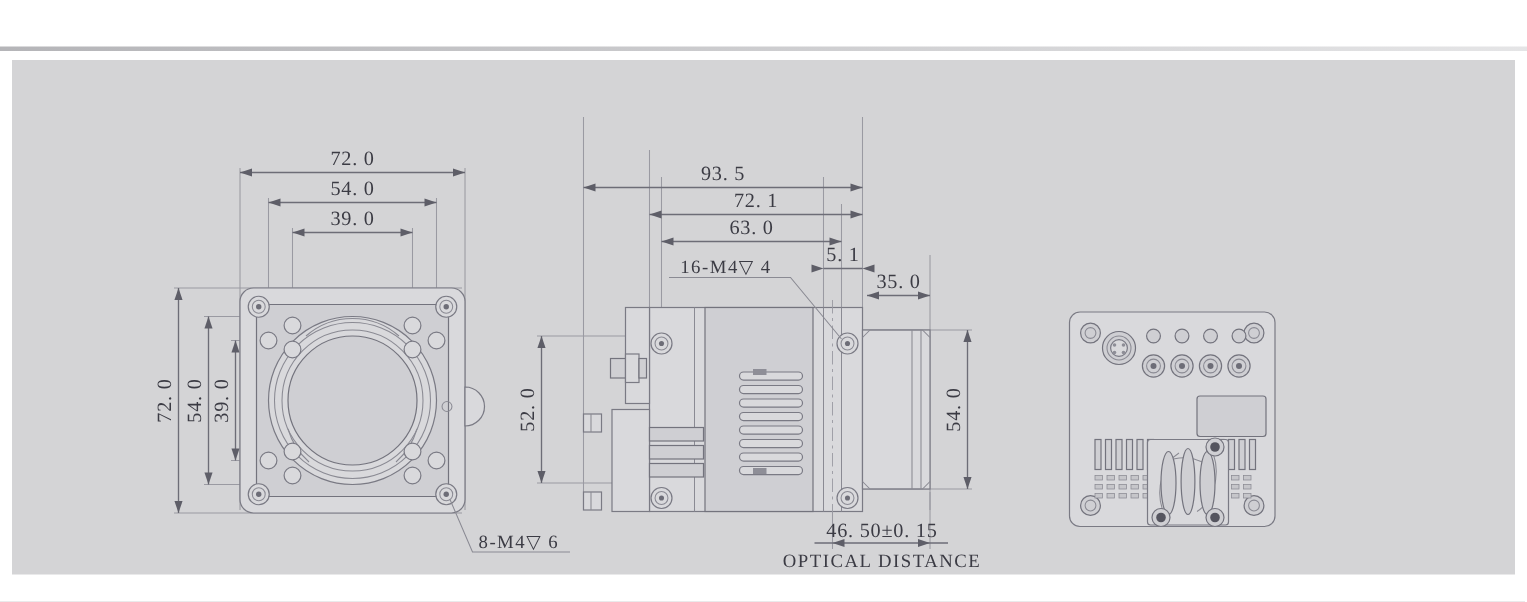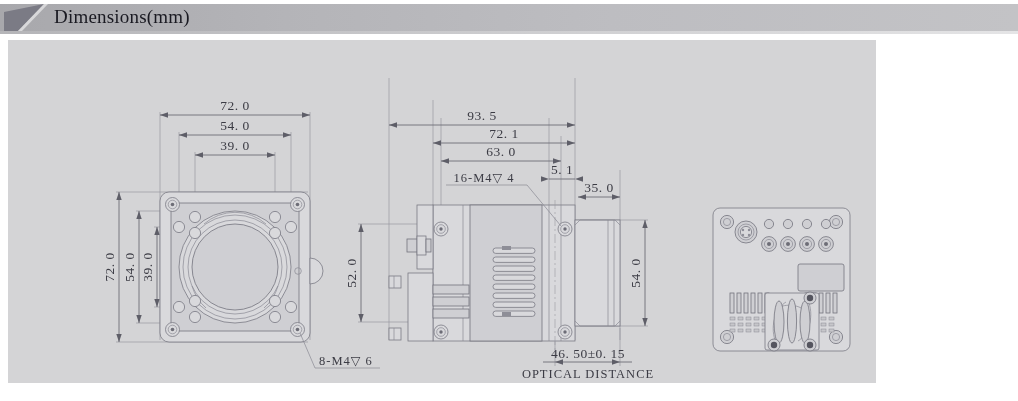--- a/index.html
+++ b/index.html
@@ -25,47 +25,40 @@
     font-family:"Liberation Serif", serif;
     white-space:nowrap;
   }
   .header-shadow{
     position:absolute;left:0;top:31px;width:1018px;height:3px;
     background:linear-gradient(90deg,rgba(120,120,126,.55),rgba(150,150,156,.25));
   }
 
   
   .panel{
-    position:absolute;left:8px;top:40px;width:868px;height:343px;
+    position:absolute;left:8px;top:40px;width:1002px;height:343px;
     background:#d4d4d6;
   }
   .panel svg{display:block;}
   text{font-family:"Liberation Serif", serif;fill:#3b3b44;}
   .dim{font-size:13.5px;letter-spacing:.5px;}
   .dimv{font-size:13.5px;letter-spacing:.5px;}
   .note{font-size:12.5px;letter-spacing:1px;}
   .ln{stroke:#6d6d77;fill:none;stroke-width:.9;}
   .ln-thin{stroke:#8a8a93;fill:none;stroke-width:.7;}
   .ext{stroke:#9a9aa2;fill:none;stroke-width:.7;}
   .fill-lt{fill:#d9d9dc;stroke:#7a7a84;stroke-width:.8;}
   .fill-md{fill:#cfcfd3;stroke:#73737d;stroke-width:.8;}
   .ctr{stroke:#9a9aa2;fill:none;stroke-width:.6;stroke-dasharray:9 3 2 3;}
 </style>
 </head>
 <body>
 
 <div class="page">
 
-  <div class="header">
-    <svg class="header-tri" width="44" height="27" viewBox="0 0 44 27">
-      <polygon points="0,27 0,8 40,0 14,27" fill="#7b7b85"></polygon>
-      <polygon points="14,27 40,0 44,0 18,27" fill="#d8d8da"></polygon>
-    </svg>
-    <div class="header-title">Dimensions(mm)</div>
-  </div>
   <div class="header-shadow"></div>
 
   <div class="panel">
   <svg width="1002" height="343" viewBox="0 0 1002 343">
 
     <g>
 
       <g class="ext">
         <line x1="152" y1="72" x2="152" y2="300"></line>
         <line x1="302" y1="72" x2="302" y2="300"></line>

